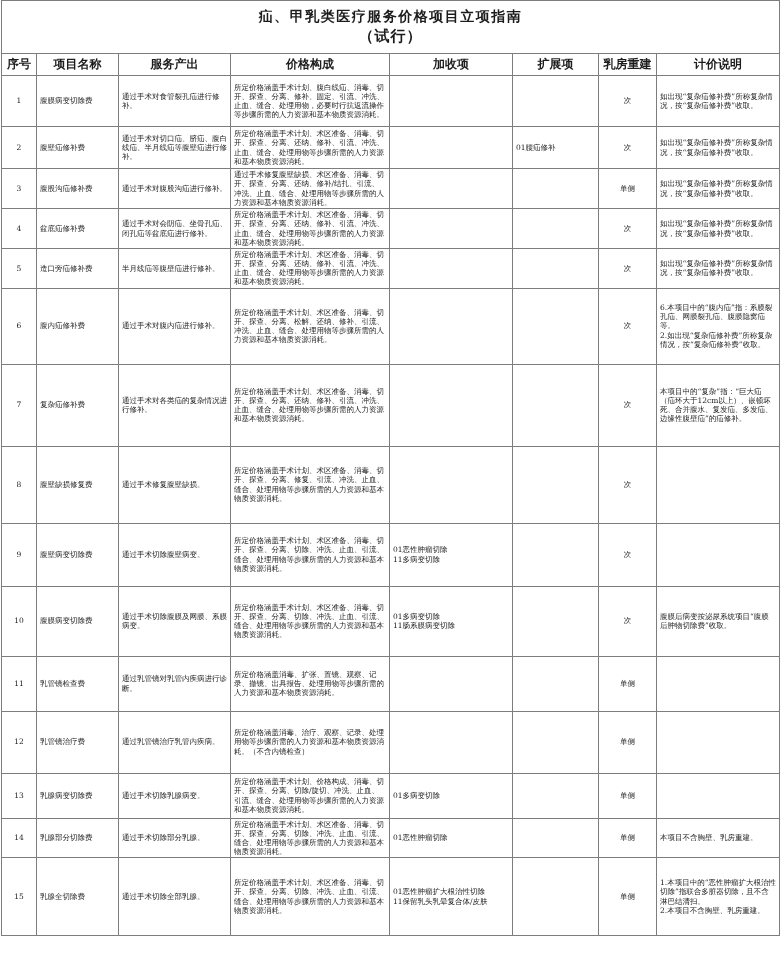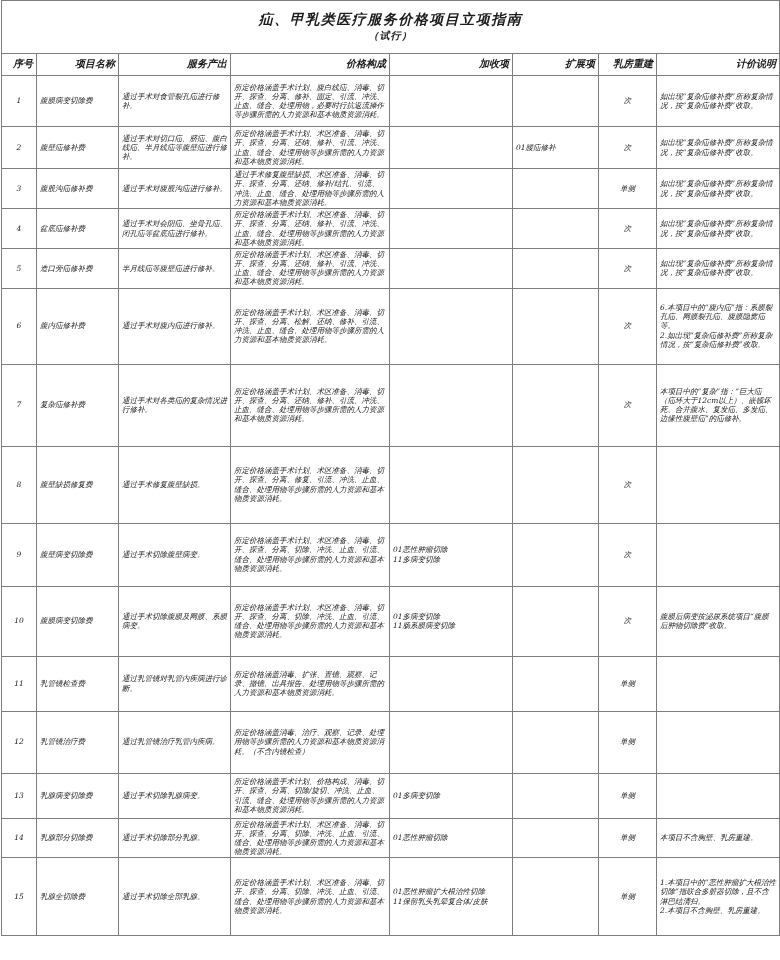--- a/index.html
+++ b/index.html
@@ -10,21 +10,20 @@
     font-family:"DejaVu Serif","Liberation Serif",serif;
     color:#1c1c1c;
     box-sizing:border-box;
     padding:0 1px;
     overflow:hidden;
   }
   table.doc {
     border-collapse:collapse;
     table-layout:fixed;
     width:778px;
-    font-style:italic;
   }
   table.doc th, table.doc td {
     border:1px solid #7d7d7d;
     padding:1px 3px;
     font-size:7.5px;
     line-height:1.22;
     font-weight:normal;
     vertical-align:middle;
     white-space:pre-line;
     word-break:break-all;
@@ -36,30 +35,30 @@
     vertical-align:middle;
     white-space:normal;
     padding:2px;
   }
   .title-main {
     font-size:14px;
     font-weight:bold;
     letter-spacing:1.5px;
   }
   .title-sub {
-    font-size:10px;
+    font-size:15px;
     font-weight:bold;
     letter-spacing:1px;
     margin-top:2px;
   }
   tr.head-row th {
     height:22px;
     font-weight:bold;
-    text-align:right;
-    font-size:10px;
+    text-align:center;
+    font-size:12px;
     white-space:nowrap;
   }
   td.c { text-align:center; }
 </style>
 </head>
 <body>
 
 <div class="page">
   <table class="doc">
     <colgroup>

